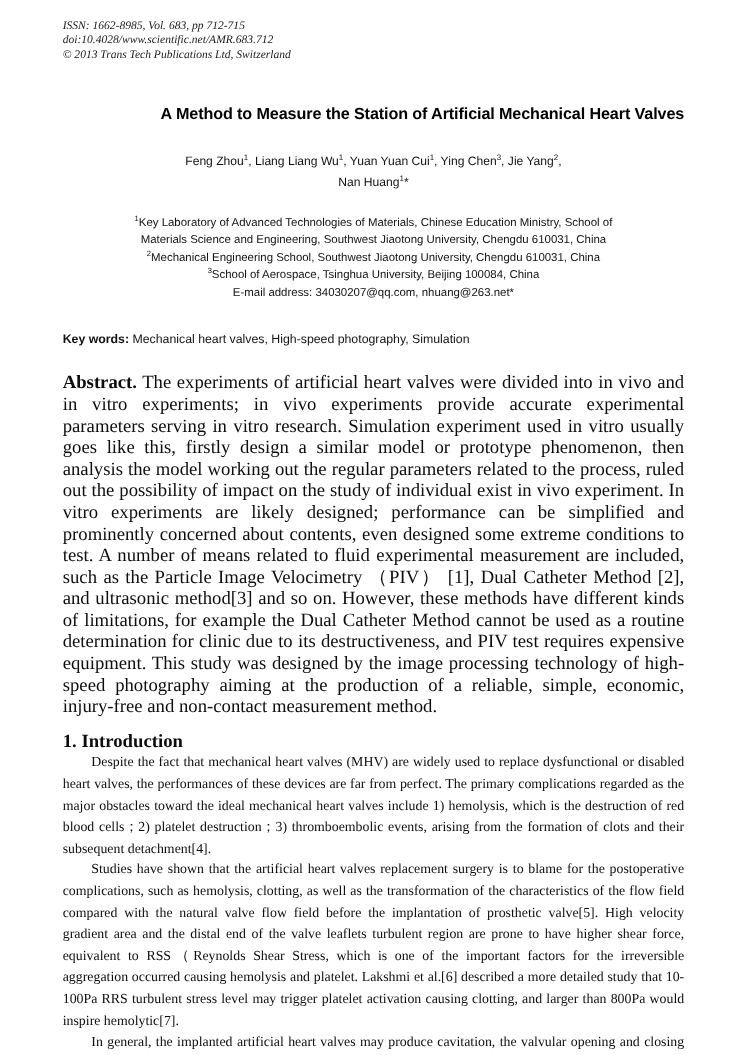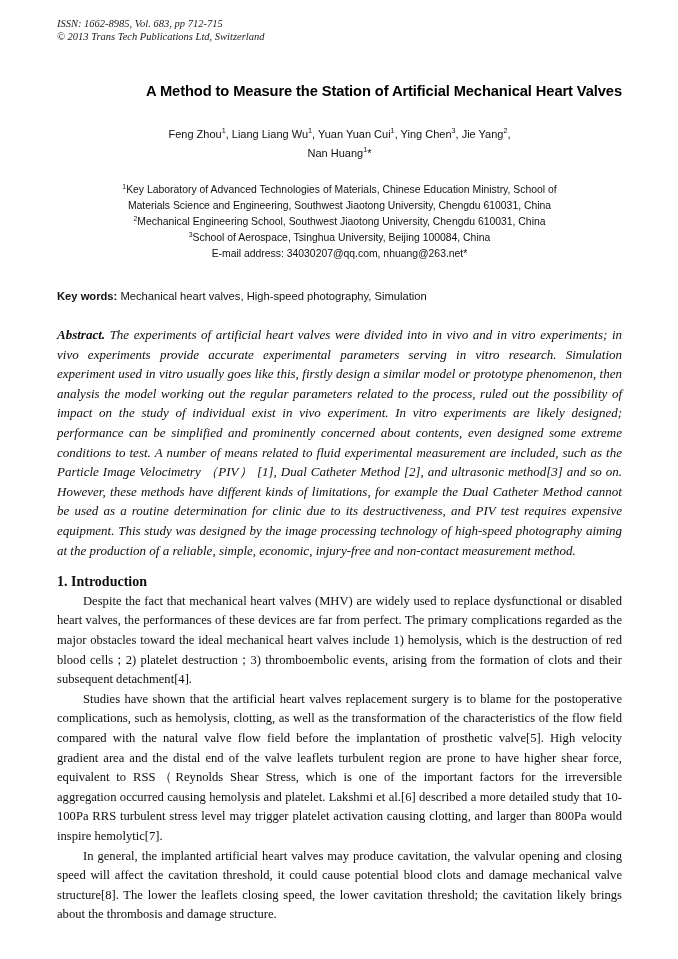--- a/index.html
+++ b/index.html
@@ -93,32 +93,31 @@
   .keywords .kw-label {
     font-weight: bold;
   }
 
   
   .abstract, .body-para, .section-heading {
     font-family: "Liberation Serif", "DejaVu Serif", serif;
     color: #0d0d0d;
   }
   .abstract {
-    font-size: 13px;
+    font-size: 17px;
     line-height: 19.6px;
     text-align: justify;
     text-justify: inter-word;
     margin-top: 21px;
-    font-style: italic;
   }
   .abstract .abs-label {
     font-weight: bold;
   }
   .section-heading {
-    font-size: 14px;
+    font-size: 17px;
     font-weight: bold;
     line-height: 19.6px;
     margin-top: 12px;
   }
   .body-para {
     font-size: 12.6px;
     line-height: 19.6px;
     text-align: justify;
     text-justify: inter-word;
     text-indent: 26px;
@@ -129,20 +128,21 @@
   }
 </style>
 </head>
 <body>
 
 <div class="page">
   <div class="content">
 
     <div class="journal-header">
       <div class="hdr-line">ISSN: 1662-8985, Vol. 683, pp 712-715</div>
+      <div class="hdr-line">doi:10.4028/www.scientific.net/AMR.683.712</div>
       <div class="hdr-line">© 2013 Trans Tech Publications Ltd, Switzerland</div>
     </div>
 
     <div class="paper-title">A Method to Measure the Station of Artificial Mechanical Heart Valves</div>
 
     <div class="authors">
       <div class="authors-line1">Feng Zhou<sup>1</sup>, Liang Liang Wu<sup>1</sup>, Yuan Yuan Cui<sup>1</sup>, Ying Chen<sup>3</sup>, Jie Yang<sup>2</sup>,</div>
       <div class="authors-line2">Nan Huang<sup>1</sup>*</div>
     </div>
 

